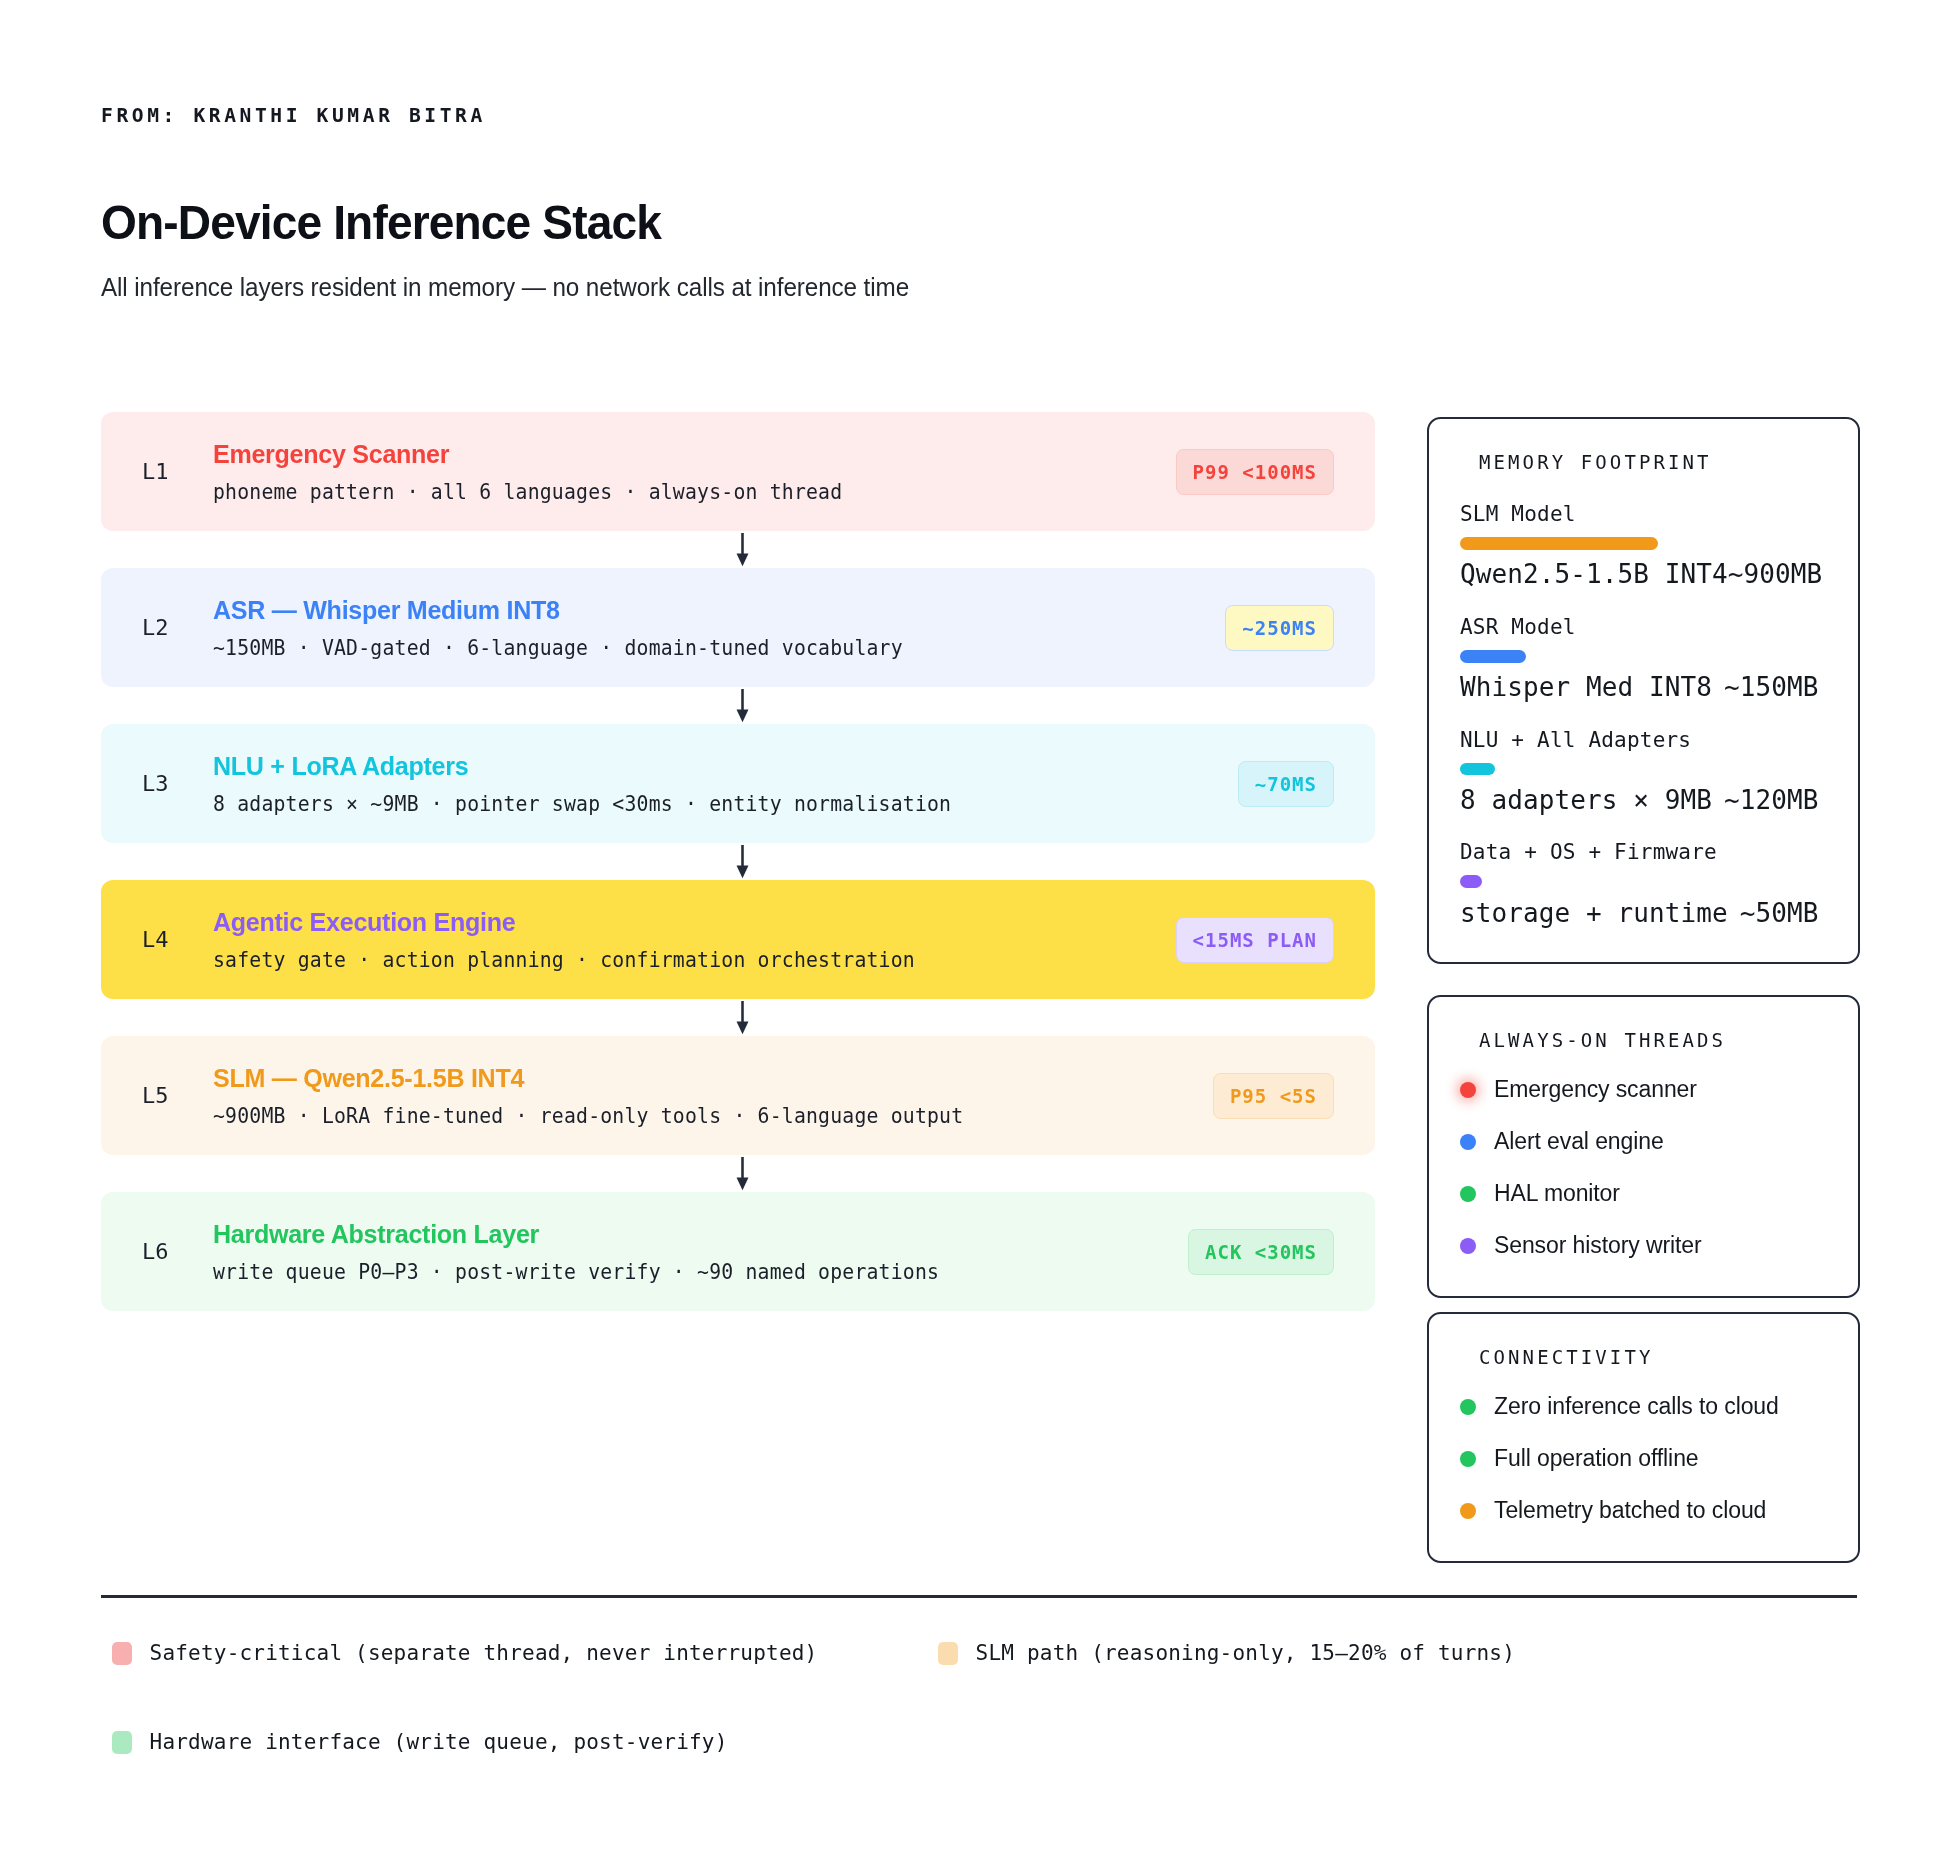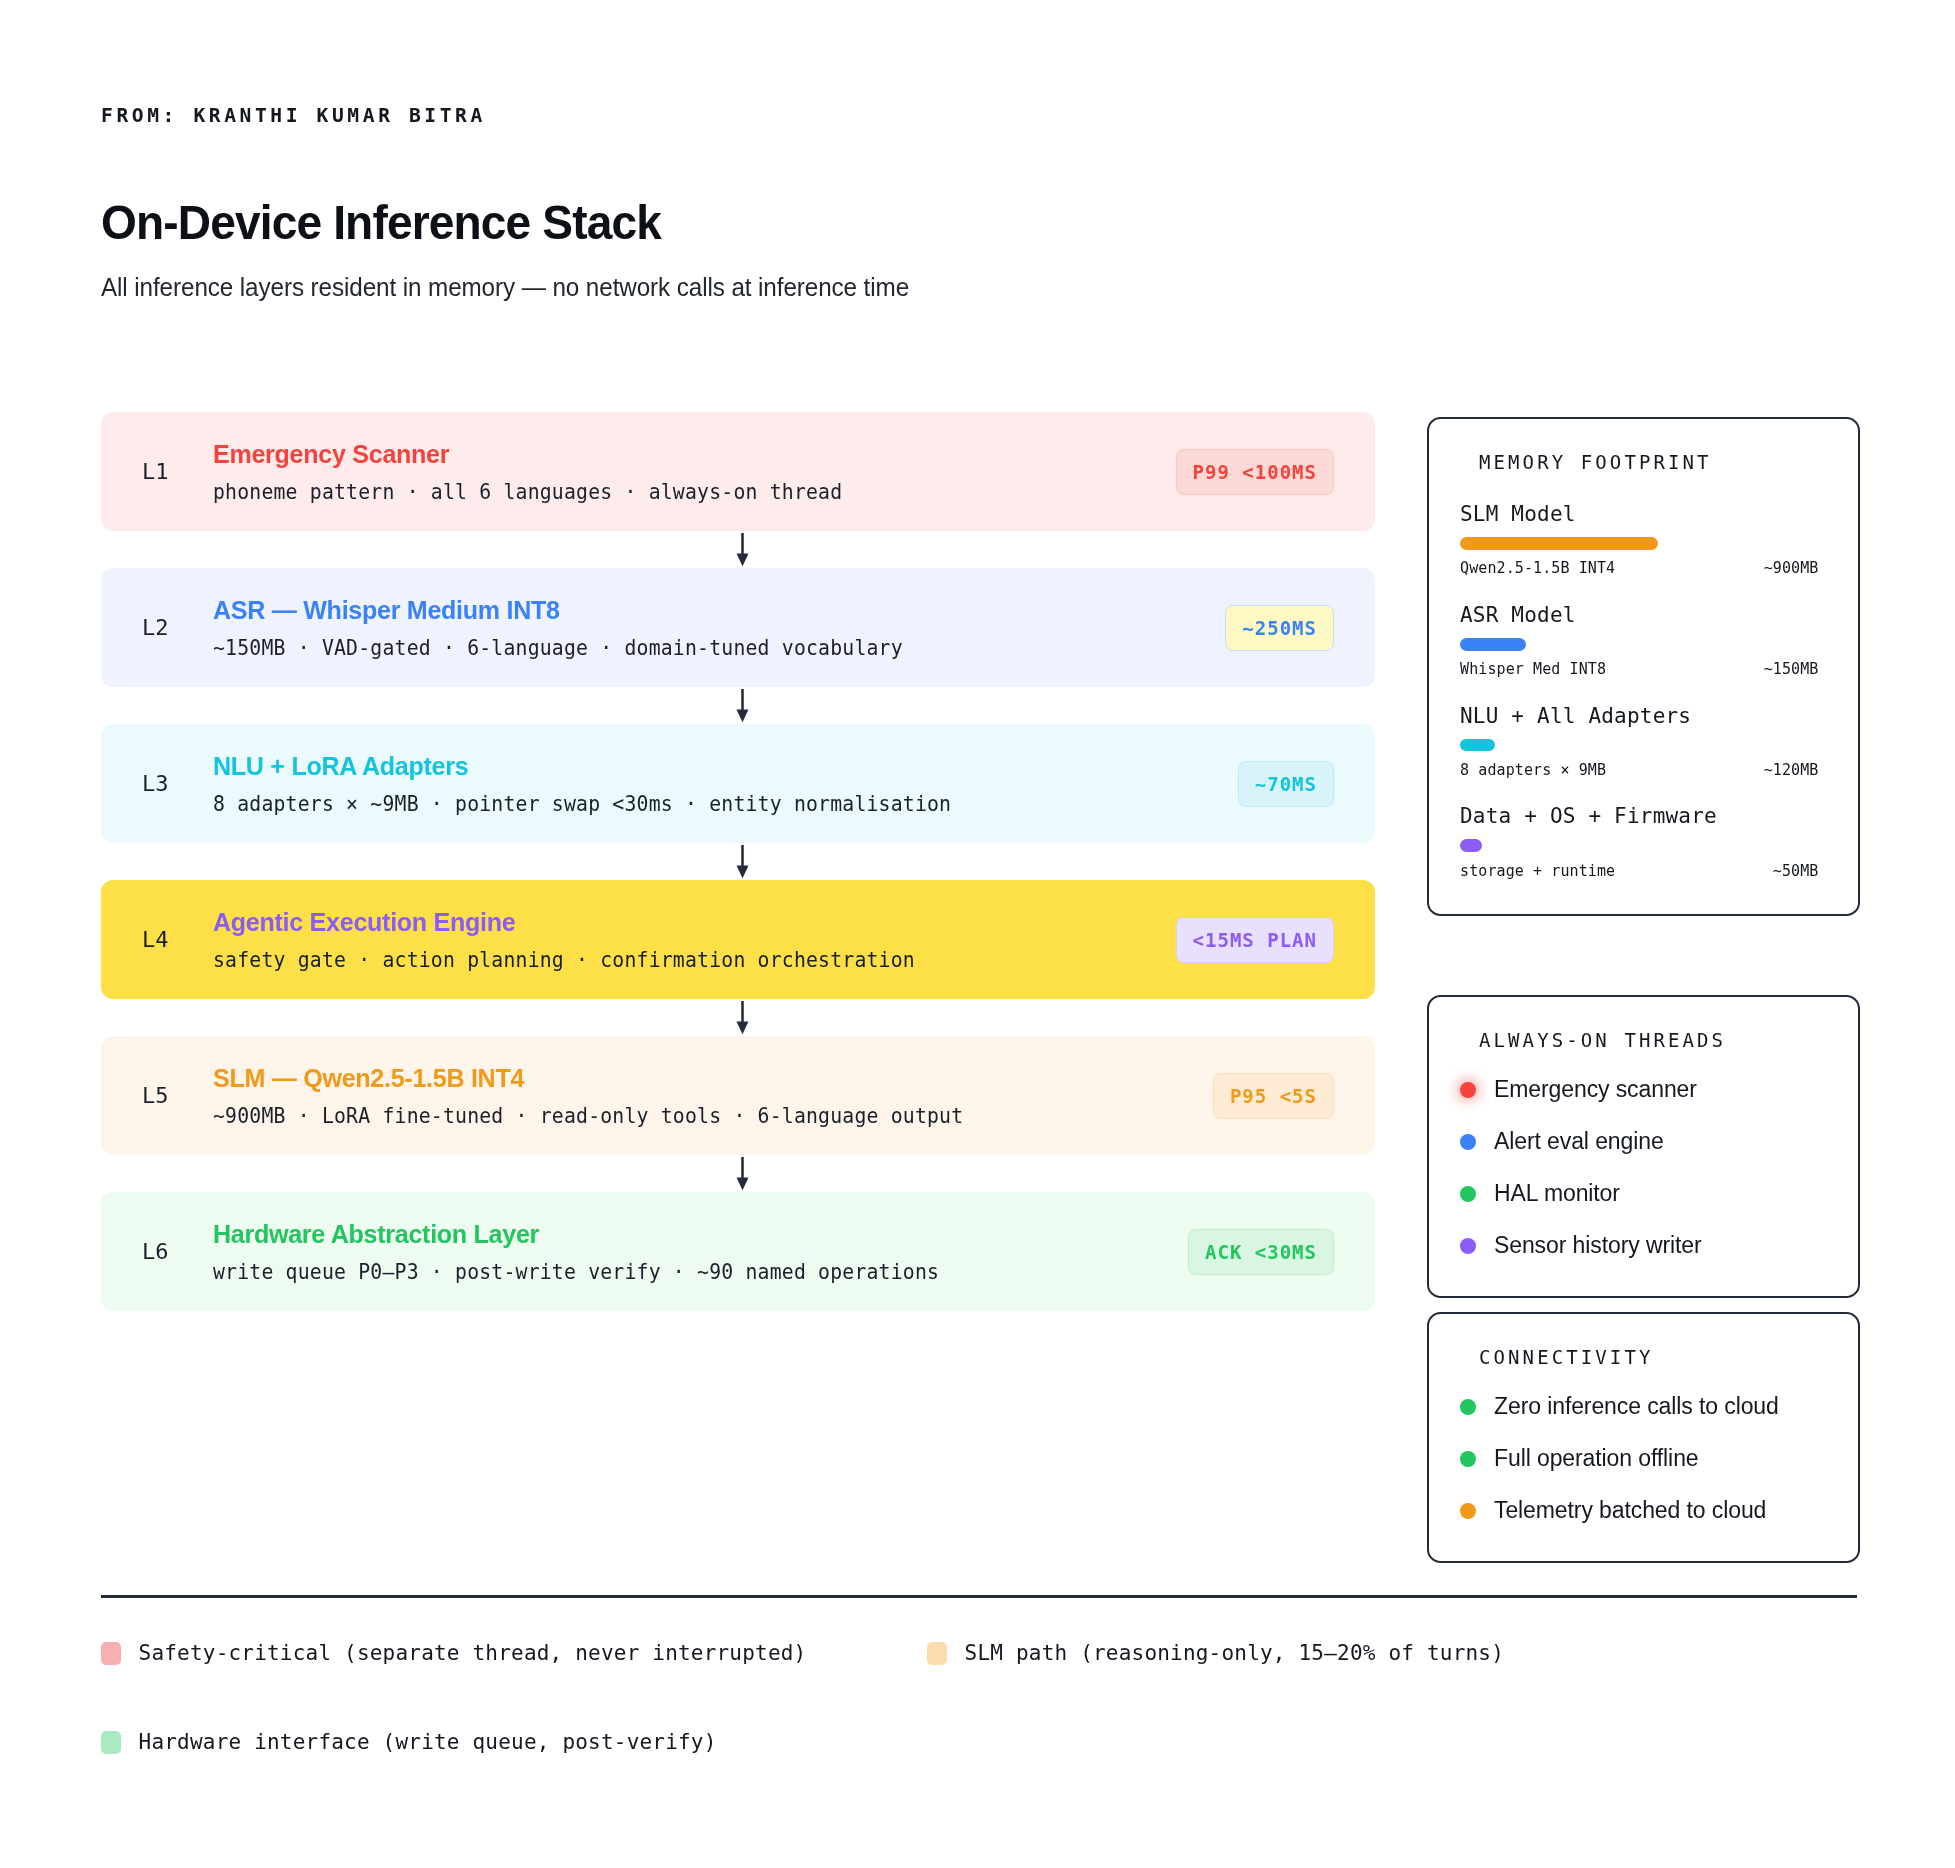--- a/index.html
+++ b/index.html
@@ -176,21 +176,21 @@
   }
   .mem-bar {
     height: 12.8px;
     border-radius: 6.8px;
   }
   .mem-row {
     display: flex;
     justify-content: space-between;
     align-items: baseline;
     font-family: "DejaVu Sans Mono", monospace;
-    font-size: 15px;
+    font-size: 26px;
     color: #14181f;
     letter-spacing: 0.1px;
     white-space: nowrap;
   }
   .mem-row .mem-value { padding-right: 8.5px; }
 
   .dot-item {
     display: flex;
     align-items: center;
     margin-top: 25px;
@@ -214,21 +214,21 @@
   .divider {
     position: absolute;
     left: 101px;
     top: 1595px;
     width: 1756px;
     height: 3.4px;
     background: #232a3a;
   }
   .legend {
     position: absolute;
-    left: 101px;
+    left: 112px;
     top: 1641px;
     width: 1756px;
   }
   .legend-row {
     position: relative;
     height: 89px;
   }
   .legend-item {
     position: absolute;
     display: flex;

